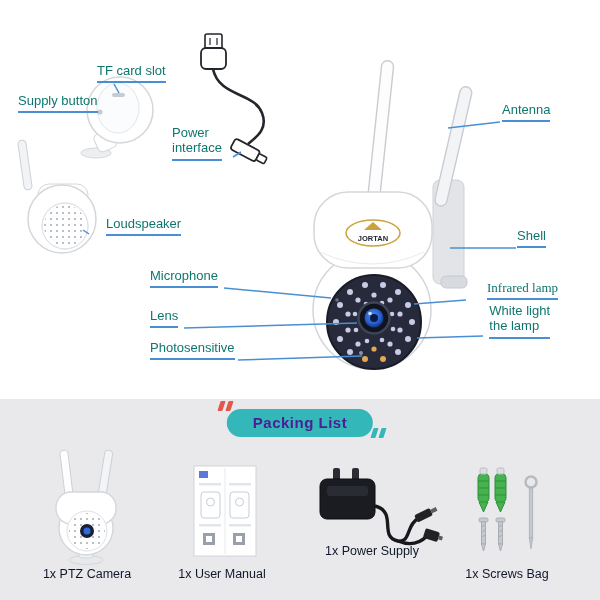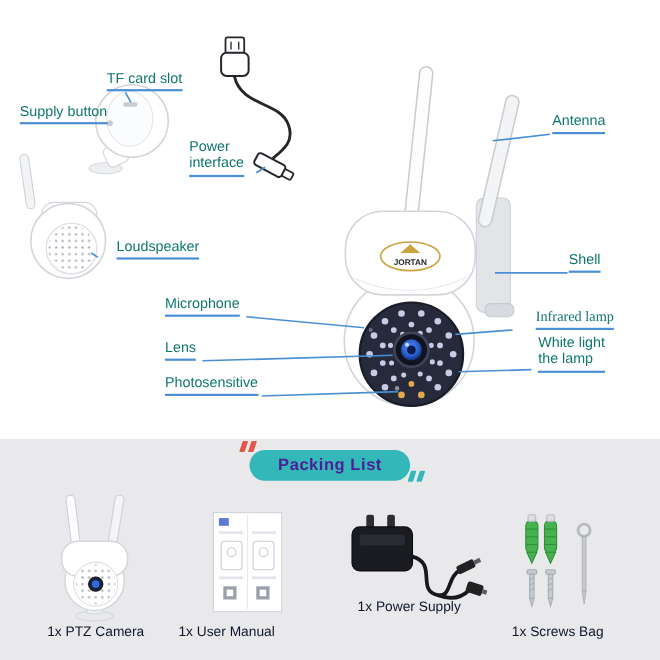--- a/index.html
+++ b/index.html
@@ -280,17 +280,17 @@
       <i></i>
       <i></i>
     </div>
   <div class="pill">Packing List</div>
   <div class="qmark teal" style="left:372px; top:428px;">
       <i></i>
       <i></i>
     </div>
 
   <div class="item-label" style="left:28px;  top:567px; width:118px;">1x PTZ Camera</div>
-  <div class="item-label" style="left:147px; top:567px; width:118px;text-align:center;">1x User Manual</div>
+  <div class="item-label" style="left:163px; top:567px; width:118px;text-align:center;">1x User Manual</div>
   <div class="item-label" style="left:312px; top:544px; width:120px;text-align:center;">1x Power Supply</div>
   <div class="item-label" style="left:448px; top:567px; width:118px;">1x Screws Bag</div>
 
 </div>
 
 </body></html>

